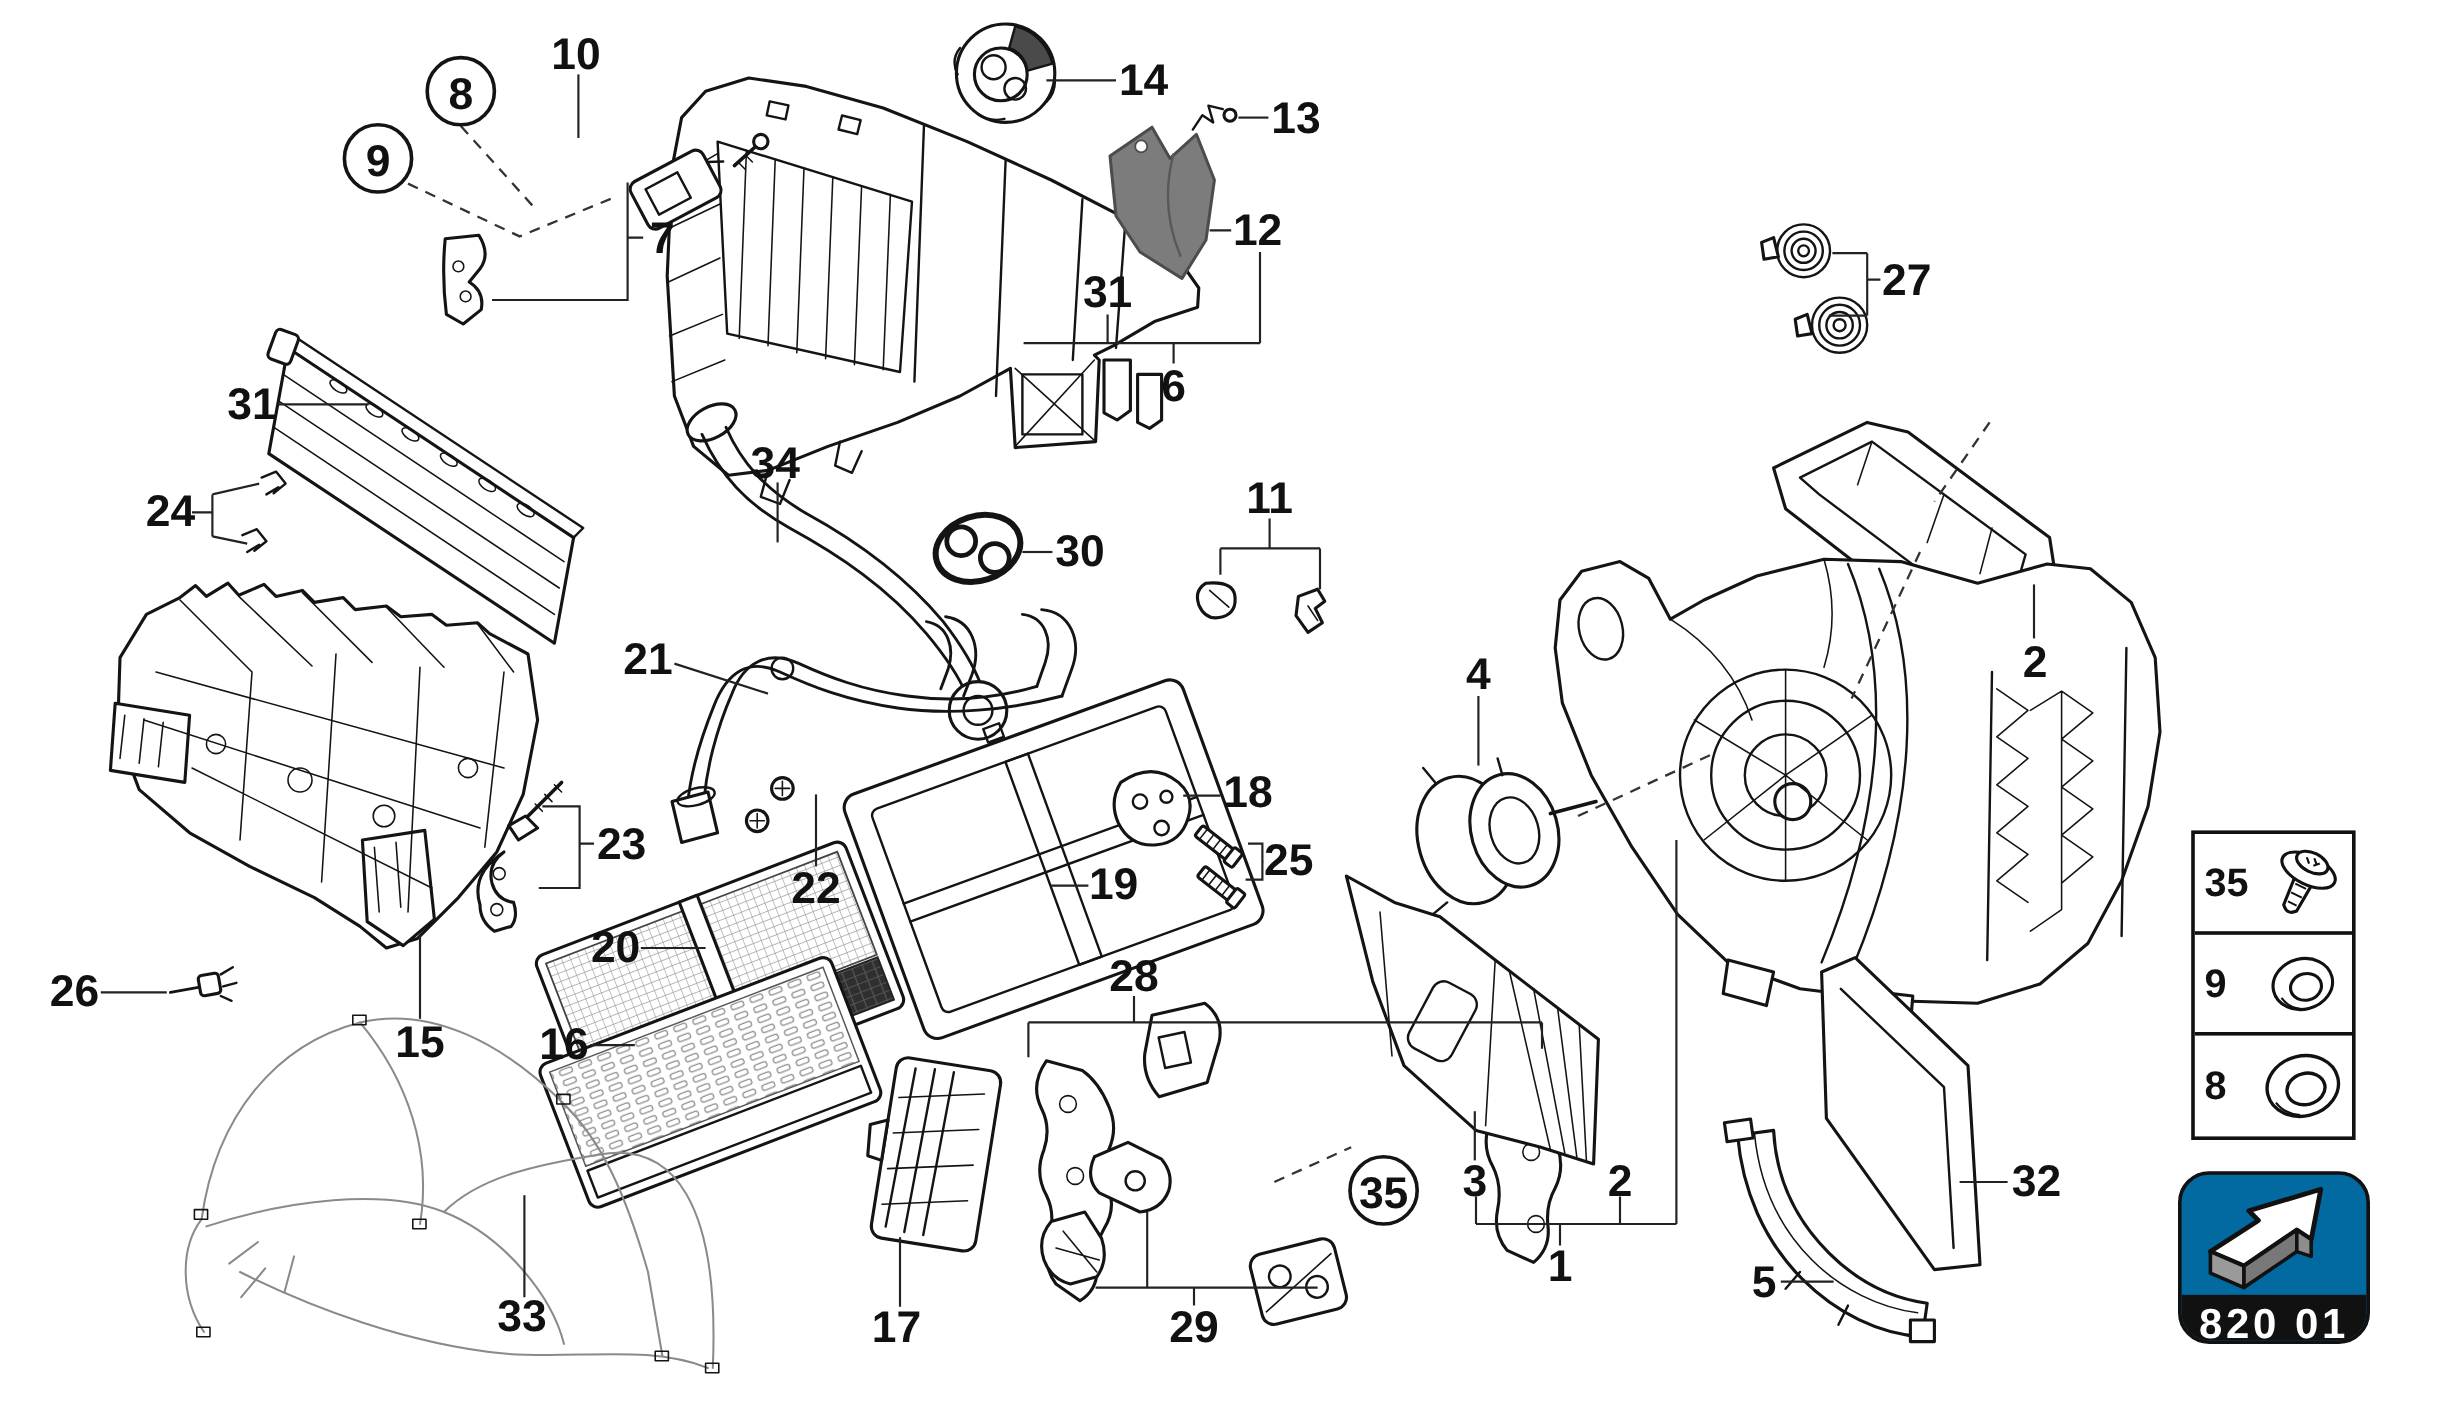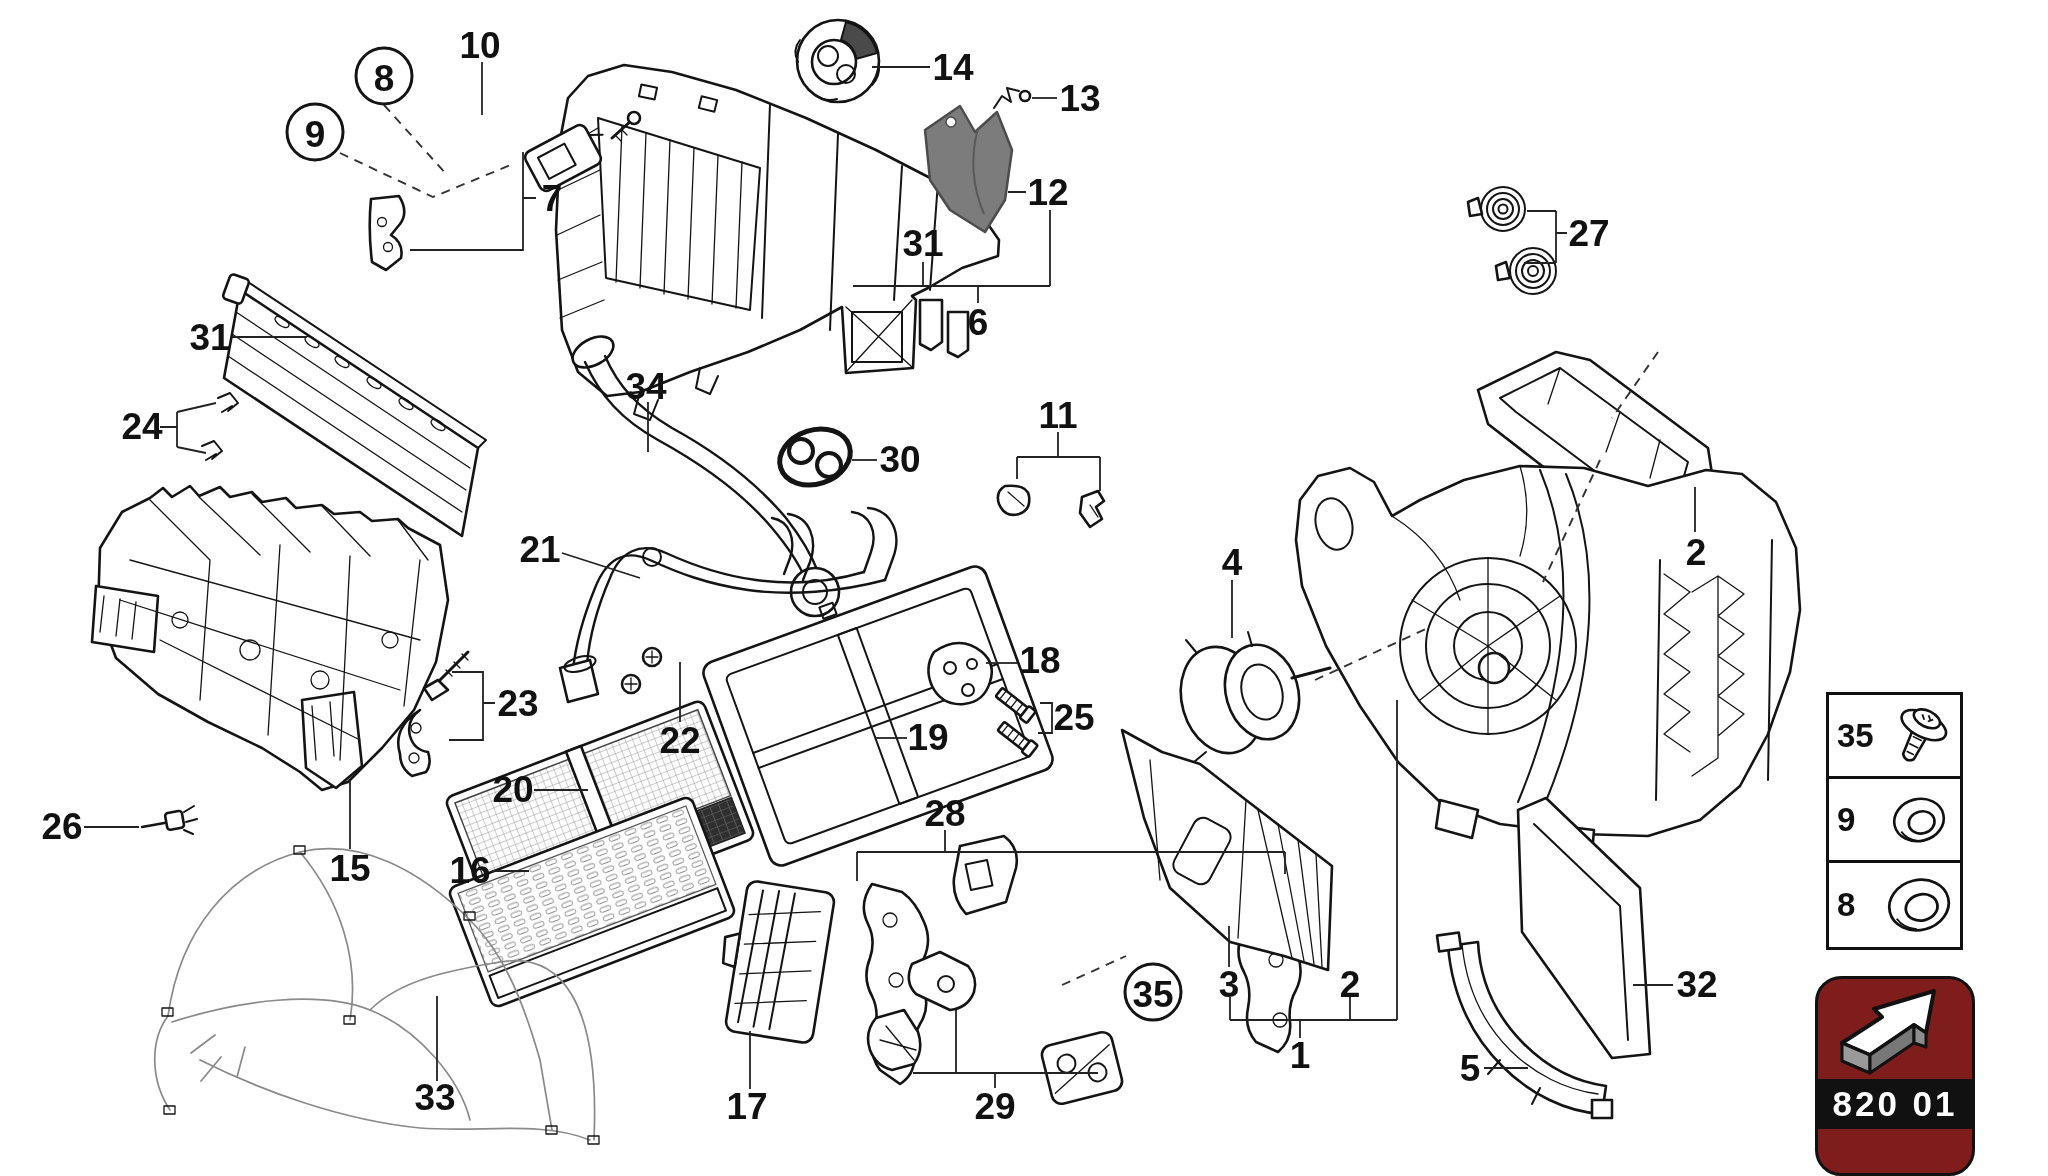--- a/index.html
+++ b/index.html
@@ -15,22 +15,22 @@
   .dash{fill:none;stroke:#333333;stroke-width:1.9;stroke-dasharray:9 7;}
   .callout-text{font-family:"Liberation Sans",sans-serif;font-weight:700;font-size:37px;fill:#111;
                 text-anchor:middle;dominant-baseline:central;}
   .callout-circ{fill:#ffffff;stroke:#141414;stroke-width:3;}
   
   .legend-box{position:absolute;left:1826px;top:692px;width:137px;border:3px solid #111;background:#fff;box-sizing:border-box;}
   .legend-row{height:84px;border-bottom:3px solid #111;display:flex;align-items:center;padding:2px 4px 2px 8px;box-sizing:border-box;}
   .legend-row:last-child{border-bottom:none;}
   .legend-num{font-weight:700;font-size:33px;color:#111;width:44px;flex:0 0 auto;}
   .legend-ico{flex:1;display:flex;justify-content:center;}
-  .code-plate{position:absolute;left:1815px;top:976px;width:160px;height:200px;border:3px solid #111;
-              border-radius:26px;background:#7f1d1d;box-sizing:border-box;overflow:hidden;}
+  .code-plate{position:absolute;left:1815px;top:976px;width:160px;height:144px;border:3px solid #111;
+              border-radius:26px;background:#0369a1;box-sizing:border-box;overflow:hidden;}
   .arrow-area{height:100px;display:flex;align-items:center;justify-content:center;}
   .code-bar{height:50px;background:#111;color:#fff;font-weight:700;font-size:35px;line-height:50px;
             text-align:center;letter-spacing:3px;}
 </style>
 </head>
 <body>
 
 <div class="stage">
 
 <svg class="diagram" width="2048" height="1176" viewBox="0 0 2048 1176">

